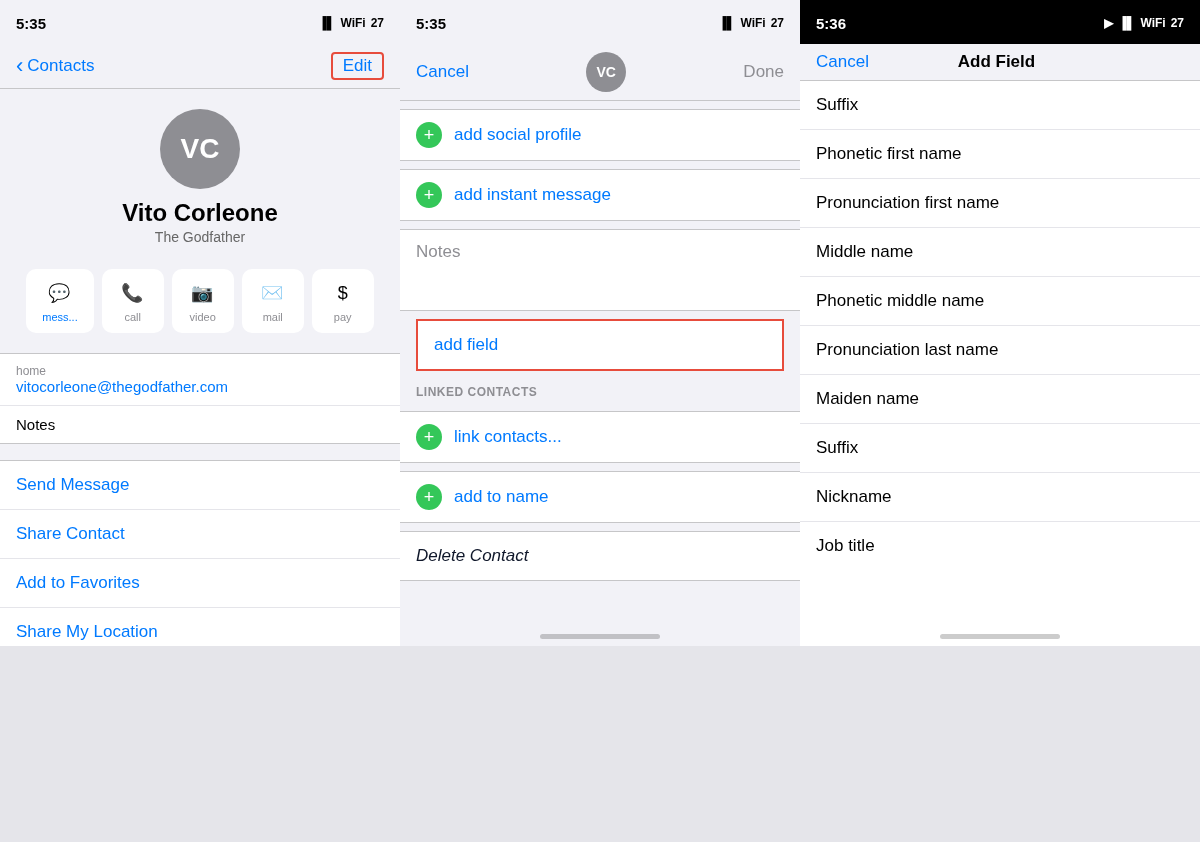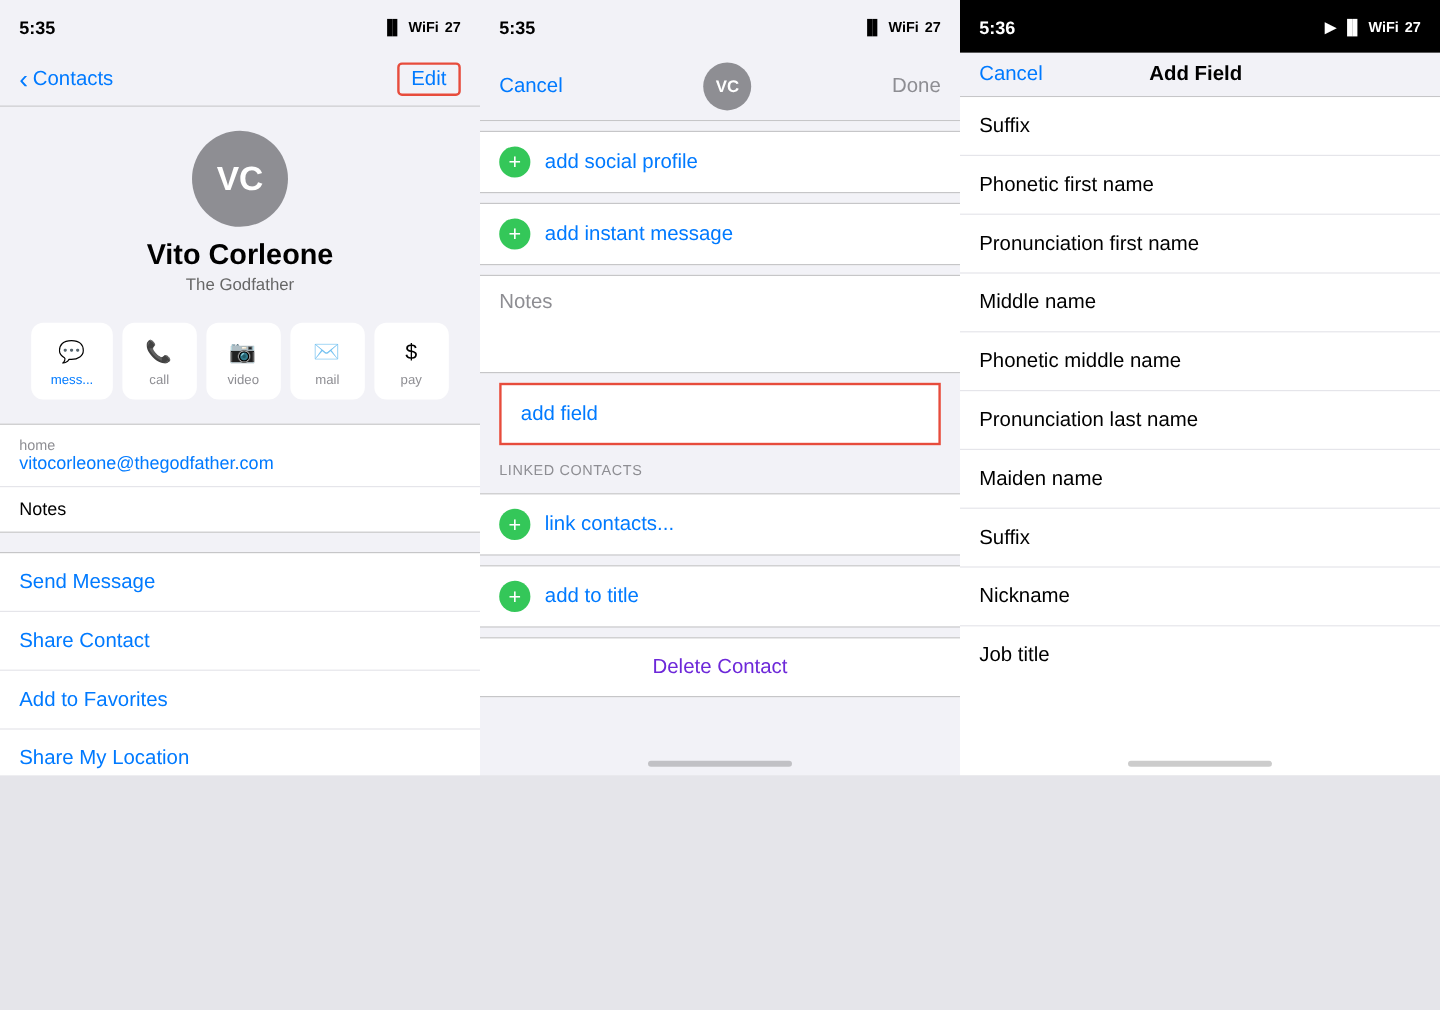--- a/index.html
+++ b/index.html
@@ -260,34 +260,34 @@
     .add-field-text {
       font-size: 17px;
       color: #007aff;
     }
 
     .linked-header {
       padding: 6px 16px 4px;
       font-size: 12px;
       color: #8e8e93;
       letter-spacing: 0.5px;
-      font-weight: 400;
+      font-weight: 700;
     }
 
     .delete-row {
       background: #fff;
       margin: 8px 0;
       border-top: 1px solid #c6c6c8;
       border-bottom: 1px solid #c6c6c8;
       padding: 14px 16px;
     }
     .delete-text {
       font-size: 17px;
-      color: #6d28d9;
-      text-align: center;
+      color: #0f172a;
+      font-style: italic;
     }
 
     
     .panel-3 {
       background: #fff;
     }
 
     .field-list {
       background: #fff;
       flex: 1;
@@ -444,21 +444,21 @@
     <div class="linked-header">LINKED CONTACTS</div>
     <div class="edit-section">
       <div class="edit-row">
         <div class="green-plus">+</div>
         <span class="edit-row-text">link contacts...</span>
       </div>
     </div>
     <div class="edit-section">
       <div class="edit-row">
         <div class="green-plus">+</div>
-        <span class="edit-row-text">add to title</span>
+        <span class="edit-row-text">add to name</span>
       </div>
     </div>
 
     <div class="delete-row">
       <div class="delete-text">Delete Contact</div>
     </div>
 
     <div style="height:20px;"></div>
   </div>
 

